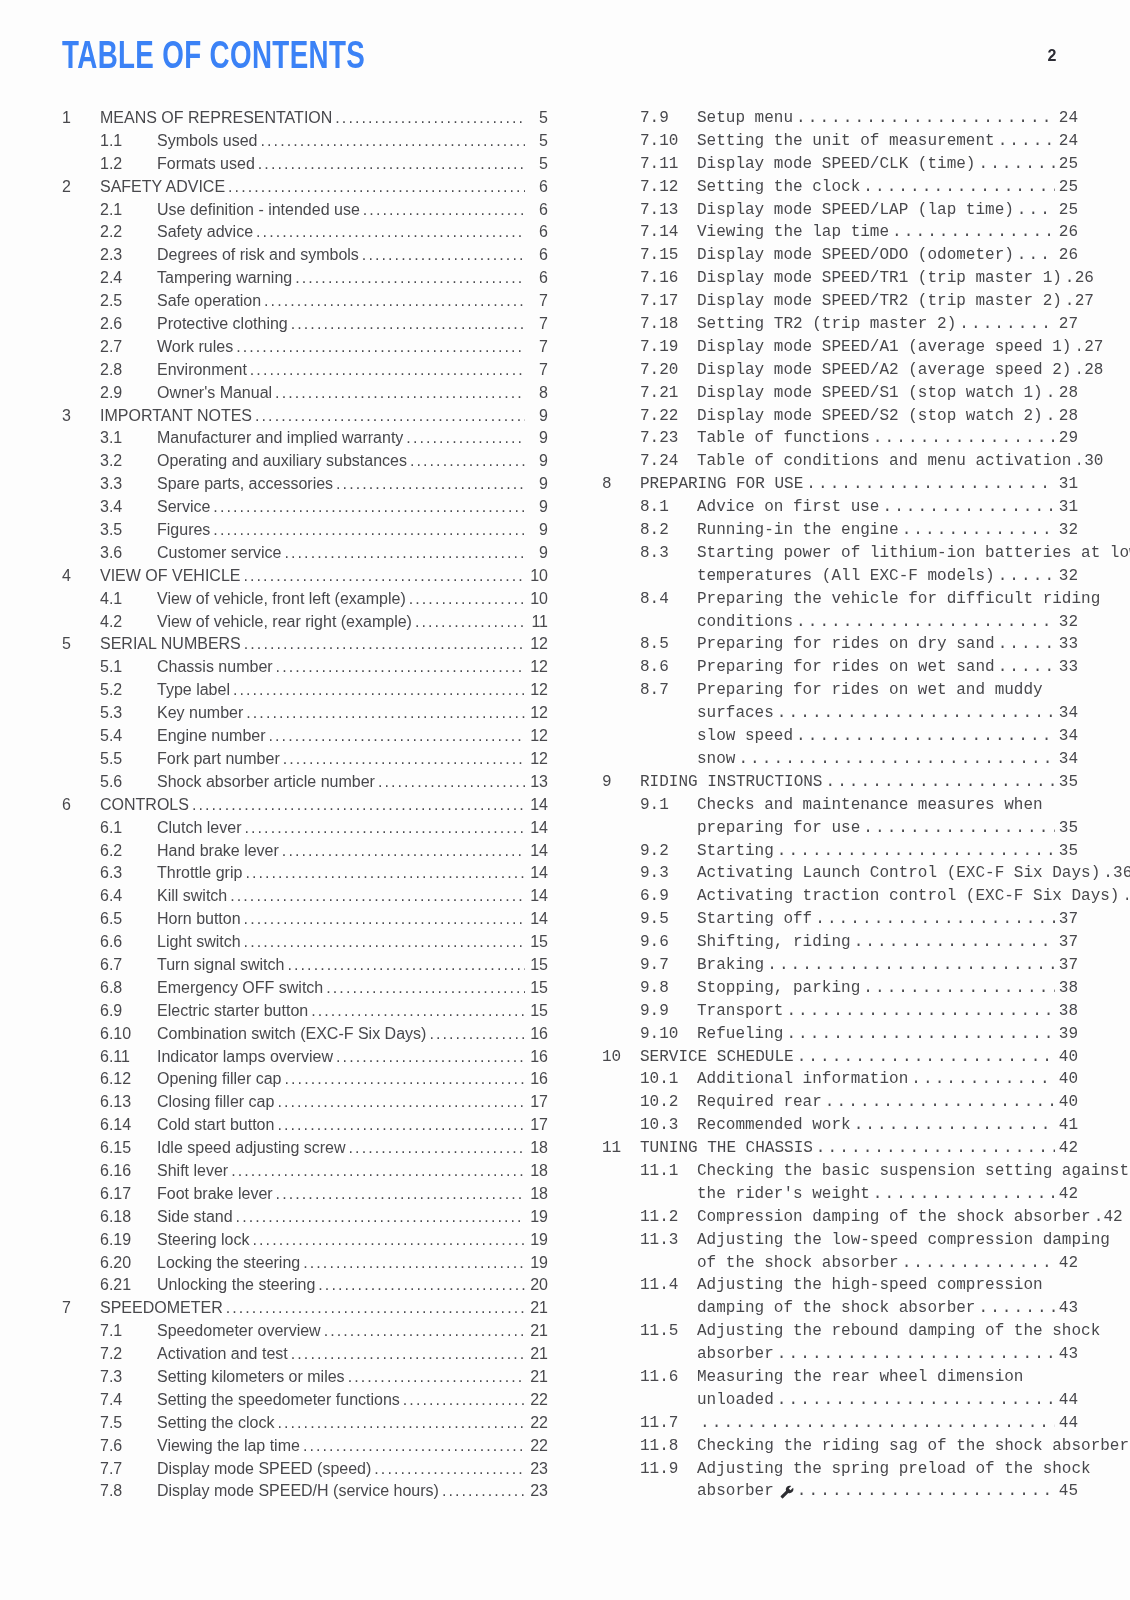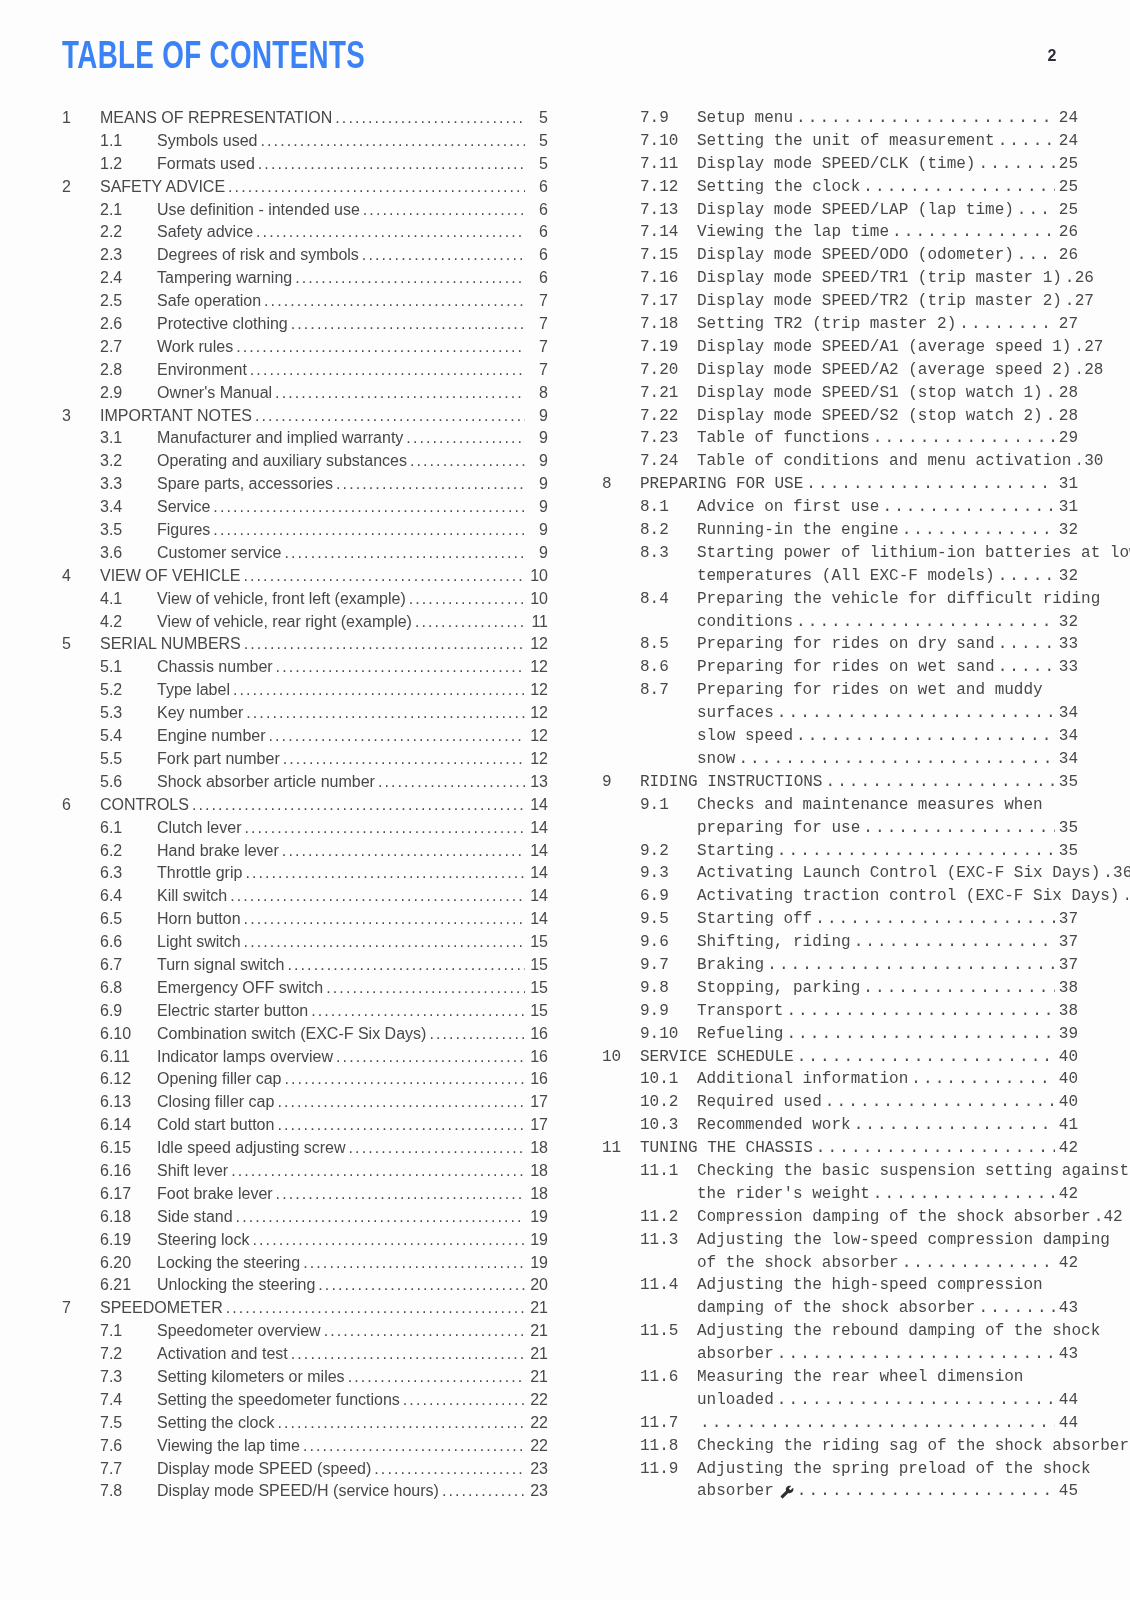--- a/index.html
+++ b/index.html
@@ -761,21 +761,21 @@
       <div class="row">
         <span class="sp"></span>
         <span class="ns">10.1</span>
         <span class="t">Additional information</span>
         <span class="dots"></span>
         <span class="pg">40</span>
       </div>
       <div class="row">
         <span class="sp"></span>
         <span class="ns">10.2</span>
-        <span class="t">Required used</span>
+        <span class="t">Required rear</span>
         <span class="dots"></span>
         <span class="pg">40</span>
       </div>
       <div class="row">
         <span class="sp"></span>
         <span class="ns">10.3</span>
         <span class="t">Recommended work</span>
         <span class="dots"></span>
         <span class="pg">41</span>
       </div>

